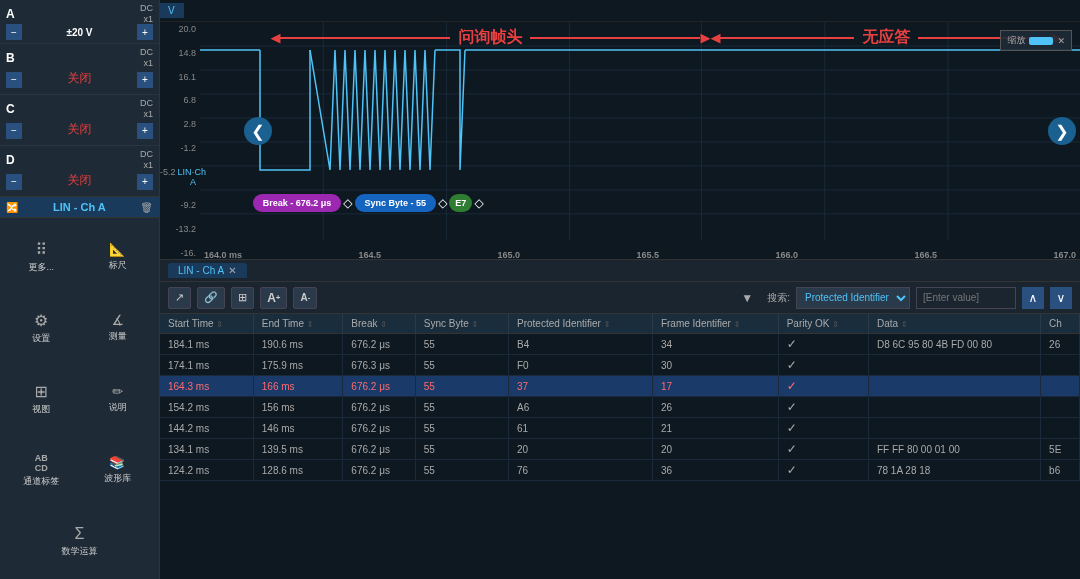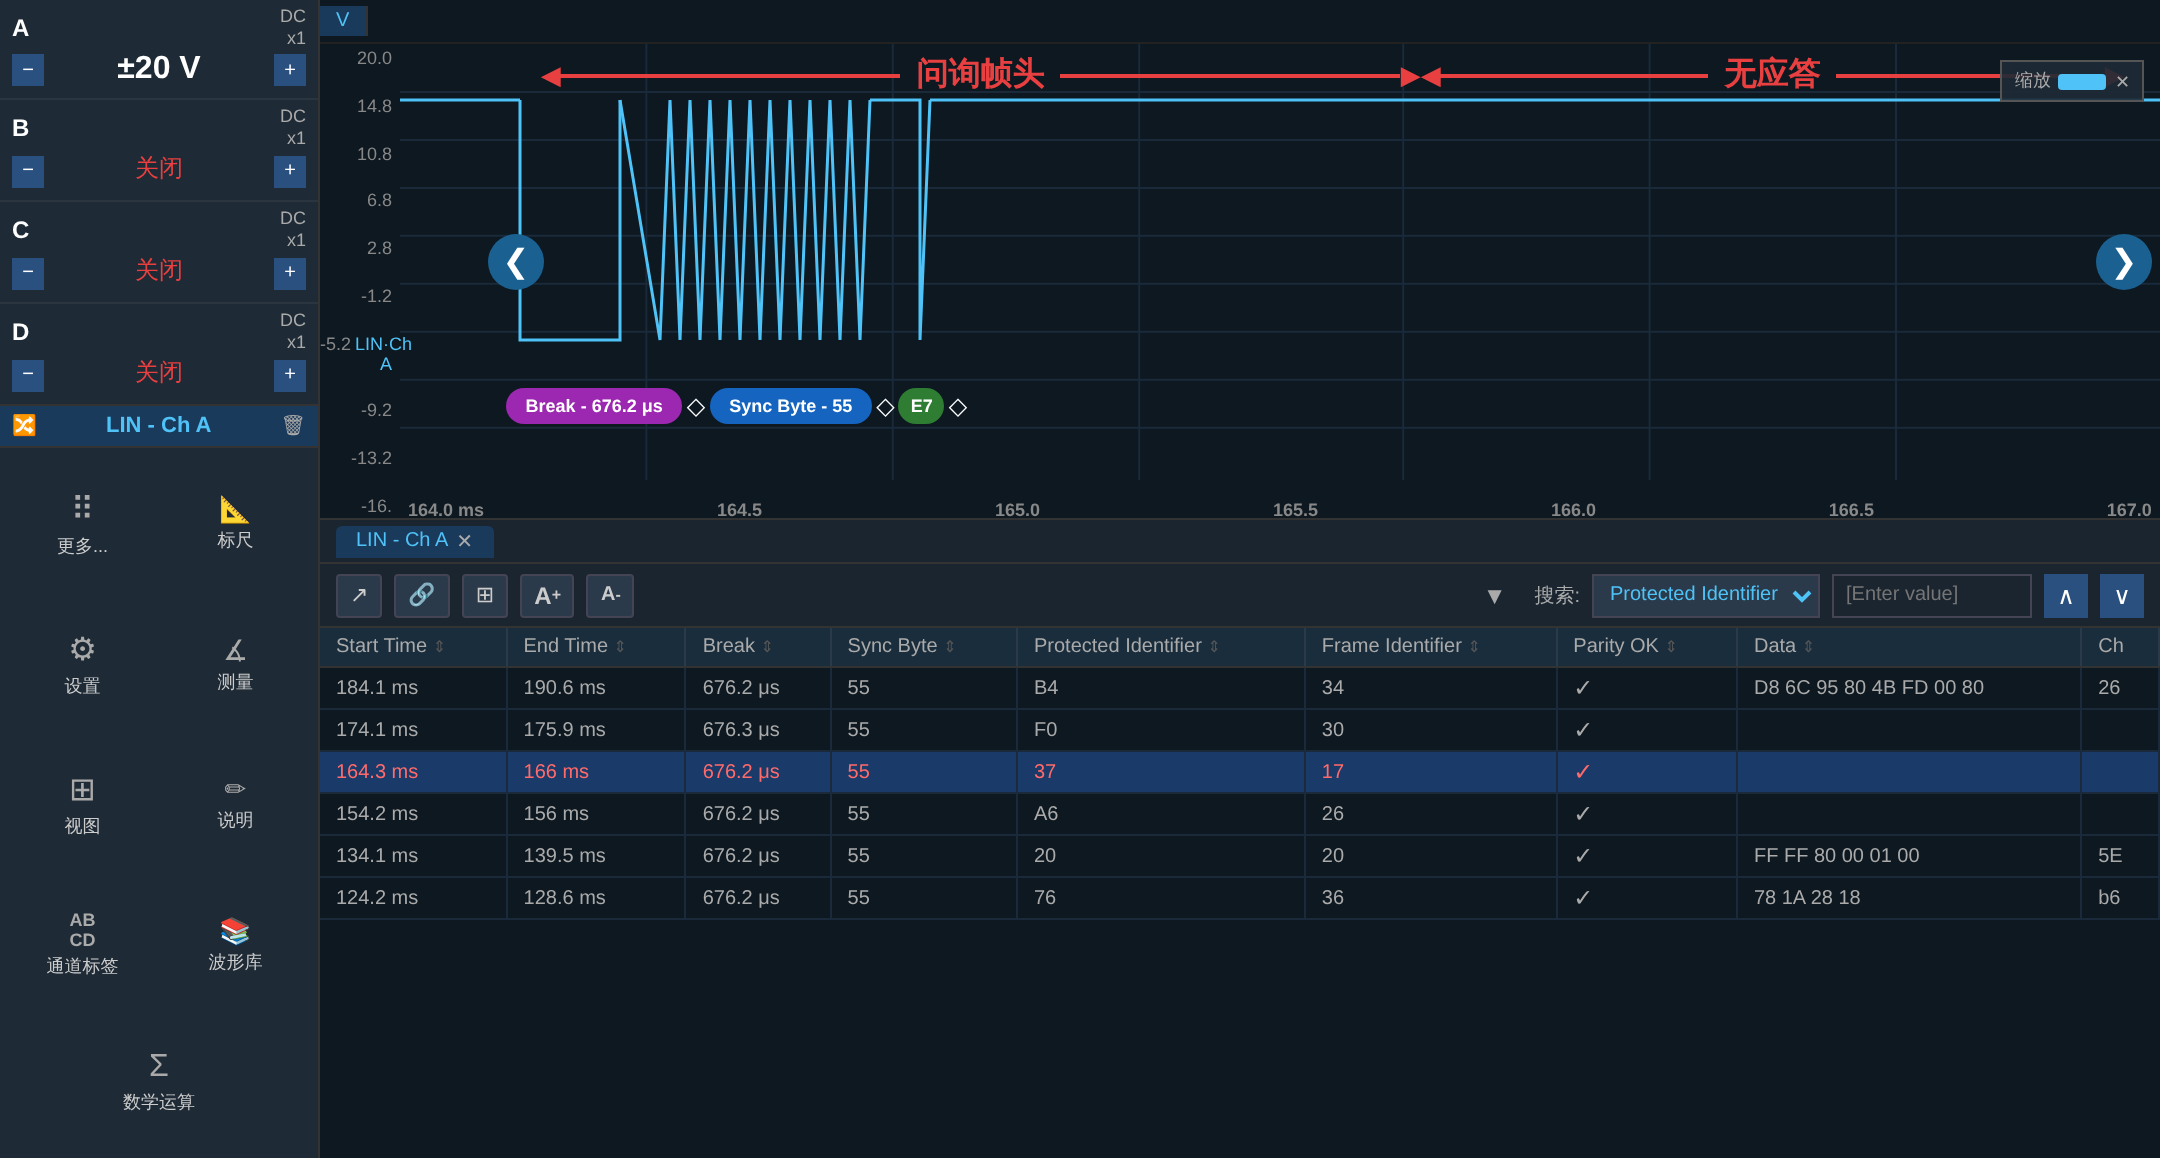--- a/index.html
+++ b/index.html
@@ -3,21 +3,21 @@
   <meta charset="utf-8">
   <style>
     * { box-sizing: border-box; margin: 0; padding: 0; }
     body { font-family: Arial, sans-serif; font-size: 11px; background: #1e2a35; color: #ccc; width: 1080px; height: 579px; overflow: hidden; }
 
     .main-layout { display: flex; width: 1080px; height: 579px; }
 
     
     .sidebar { width: 160px; background: #1e2a35; display: flex; flex-direction: column; border-right: 1px solid #333; flex-shrink: 0; }
     .channel-label { font-weight: bold; font-size: 12px; color: #fff; }
-    .channel-value { font-size: 16px; font-weight: bold; color: #fff; padding: 2px 6px; }
+    .channel-value { font-size: 10px; font-weight: bold; color: #fff; padding: 2px 6px; }
     .channel-off { color: #e84040; font-size: 12px; padding: 2px 6px 4px 6px; }
     .btn-plus { background: #2a5080; color: #fff; border: none; width: 16px; height: 16px; font-size: 10px; cursor: pointer; display: flex; align-items: center; justify-content: center; }
     .btn-minus { background: #2a5080; color: #fff; border: none; width: 16px; height: 16px; font-size: 10px; cursor: pointer; display: flex; align-items: center; justify-content: center; }
     .channel-row { display: flex; flex-direction: column; }
     .channel-top { display: flex; align-items: center; justify-content: space-between; padding: 3px 6px 0 6px; }
     .channel-mid { display: flex; align-items: center; justify-content: space-between; padding: 0 6px 3px 6px; }
     .lin-section { background: #1a3a5c; padding: 4px 6px; display: flex; align-items: center; justify-content: space-between; border-top: 1px solid #333; border-bottom: 1px solid #333; }
     .lin-label { color: #4fc3f7; font-size: 11px; font-weight: bold; }
 
     
@@ -200,21 +200,21 @@
 
       <div class="osc-top-bar">
         <span class="osc-channel-tab">V</span>
       </div>
 
       <div class="osc-canvas">
 
         <div class="y-labels">
           <span class="y-label">20.0</span>
           <span class="y-label">14.8</span>
-          <span class="y-label">10.8</span>
+          <span class="y-label">16.1</span>
           <span class="y-label">6.8</span>
           <span class="y-label">2.8</span>
           <span class="y-label">-1.2</span>
           <span class="y-label">-5.2<span style="color:#4fc3f7;margin-left:2px">LIN·Ch A</span></span>
           <span class="y-label">-9.2</span>
           <span class="y-label">-13.2</span>
           <span class="y-label">-16.</span>
         </div>
 
         <div class="signal-area">
@@ -424,20 +424,31 @@
               <td class="col-start">156 ms</td>
               <td class="col-break">676.2 μs</td>
               <td>55</td>
               <td>A6</td>
               <td>26</td>
               <td class="check-mark">✓</td>
               <td></td>
               <td></td>
             </tr>
             <tr>
+              <td class="col-start">144.2 ms</td>
+              <td class="col-start">146 ms</td>
+              <td class="col-break">676.2 μs</td>
+              <td>55</td>
+              <td>61</td>
+              <td>21</td>
+              <td class="check-mark">✓</td>
+              <td></td>
+              <td></td>
+            </tr>
+            <tr>
               <td class="col-start">134.1 ms</td>
               <td class="col-start">139.5 ms</td>
               <td class="col-break">676.2 μs</td>
               <td>55</td>
               <td>20</td>
               <td>20</td>
               <td class="check-mark">✓</td>
               <td>FF FF 80 00 01 00</td>
               <td>5E</td>
             </tr>

